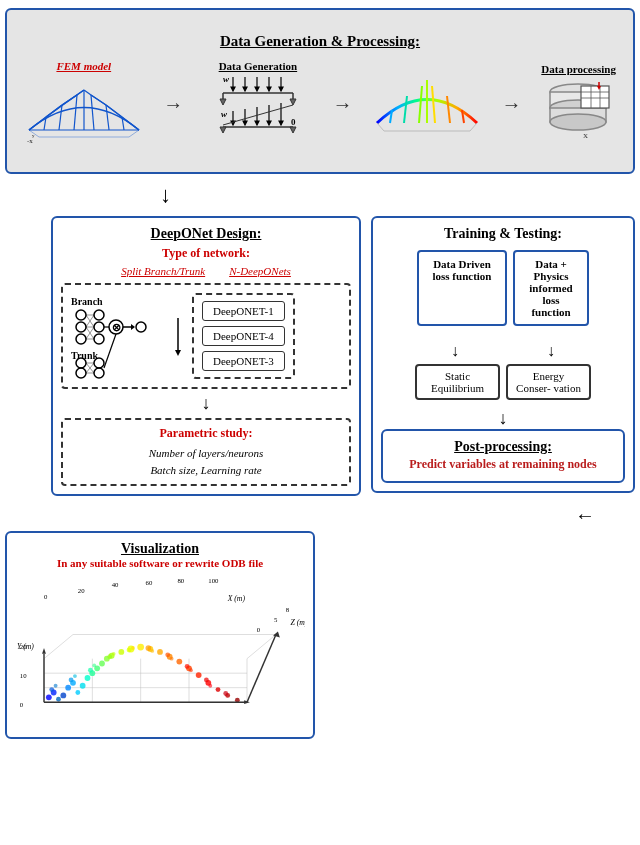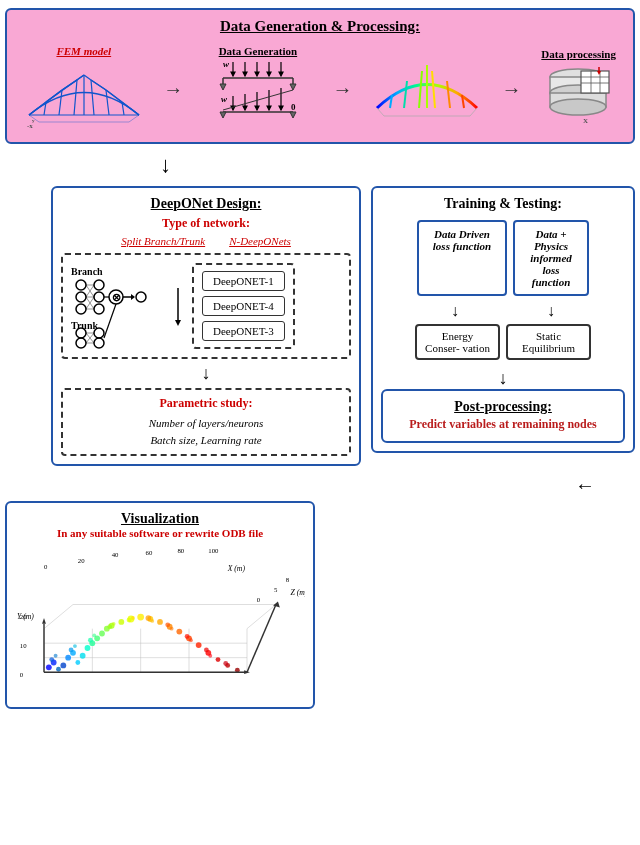--- a/index.html
+++ b/index.html
@@ -17,22 +17,22 @@
       margin: 8px auto;
       display: flex;
       flex-direction: column;
       gap: 10px;
     }
 
     
     .section-box {
       border: 2px solid #2255aa;
       border-radius: 6px;
-      padding: 8px 10px;
-      background: #f9a8d4;
+      padding: 23px 10px;
+      background: #e5e5e5;
       position: relative;
     }
 
     .section-title {
       text-align: center;
       font-size: 15px;
       font-weight: bold;
       text-decoration: underline;
       margin-bottom: 6px;
     }
@@ -142,22 +142,21 @@
       font-style: italic;
       font-size: 11px;
       line-height: 1.5;
     }
 
     
     .train-cols {
       display: flex;
       gap: 6px;
       justify-content: center;
-      margin-bottom: 6px;
-      font-style: italic;
+      margin-bottom: 16px;
     }
 
     .loss-box {
       border: 2px solid #2255aa;
       border-radius: 4px;
       padding: 6px 8px;
       font-size: 11px;
       text-align: center;
       font-weight: bold;
       width: 90px;
@@ -542,27 +541,27 @@
         </div>
       </div>
 
       <div style="display:flex;gap:6px;justify-content:center;margin:2px 0;">
         <div style="width:90px;text-align:center;font-size:16px;">↓</div>
         <div style="width:90px;text-align:center;font-size:16px;">↓</div>
       </div>
 
       <div class="energy-static-row">
         <div class="energy-box">
+          <span>Static</span><br>
+          <span>Equilibrium</span>
+        </div>
+        <div class="energy-box">
           <span>Energy</span><br>
           <span>Conser-</span>
           <span>vation</span>
-        </div>
-        <div class="energy-box">
-          <span>Static</span><br>
-          <span>Equilibrium</span>
         </div>
       </div>
 
       <div style="text-align:center;font-size:18px;margin-top:8px;">↓</div>
 
       <div style="border:2px solid #2255aa;border-radius:6px;padding:8px;text-align:center;margin-top:0;">
         <div class="postproc-title">Post-processing:</div>
         <div class="postproc-text">Predict variables at remaining nodes</div>
       </div>
     </div>

